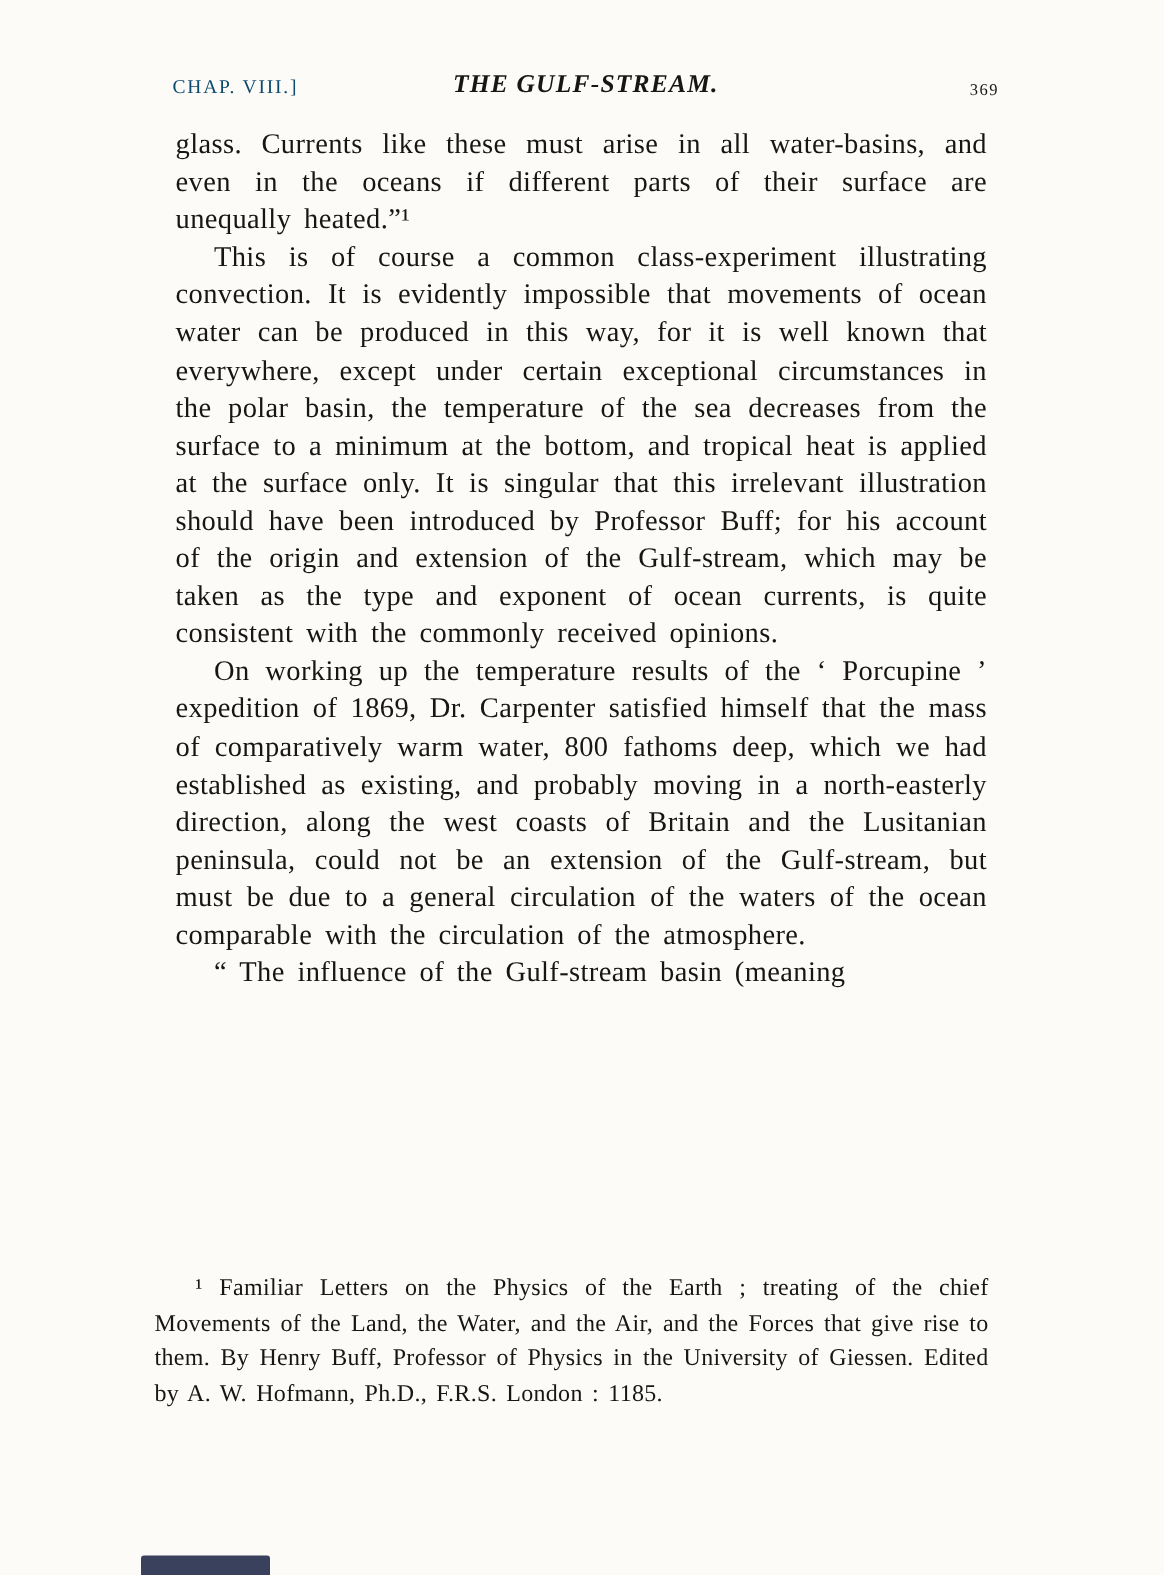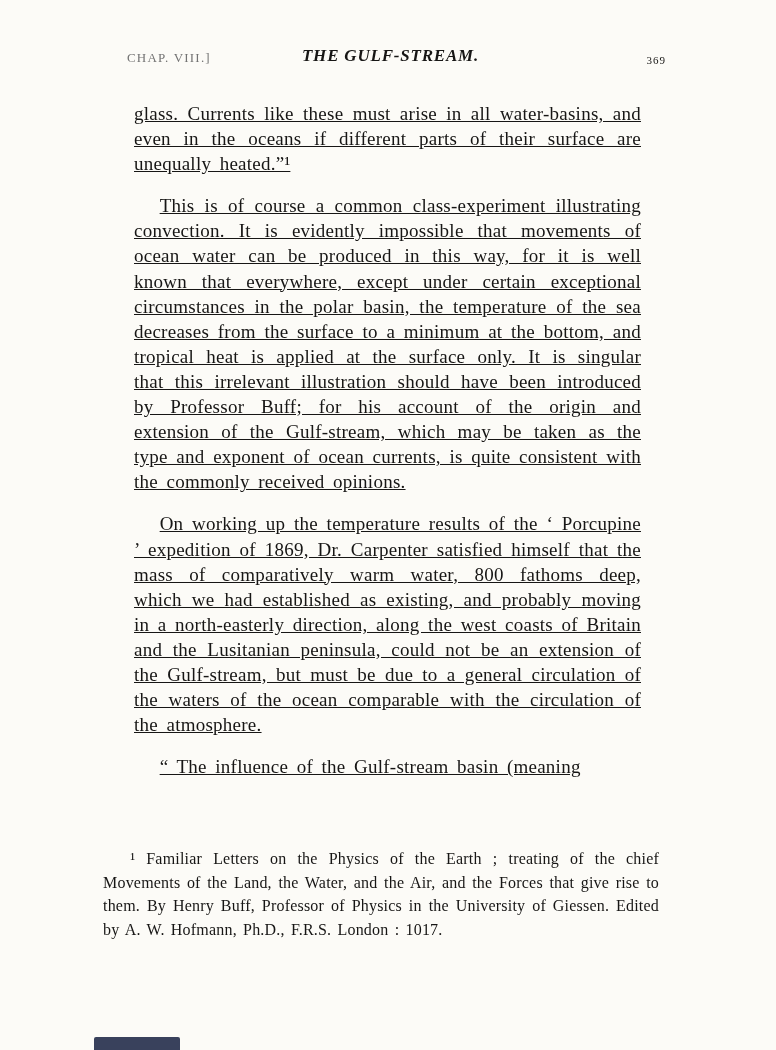--- a/index.html
+++ b/index.html
@@ -20,25 +20,25 @@
   
   .page-header {
     position: absolute;
     top: 44px;
     left: 115px;
     right: 110px;
     height: 22px;
   }
   .chap-label {
     position: absolute;
-    left: 12px;
+    left: 0;
     bottom: 0;
     font-size: 13px;
     letter-spacing: 1.2px;
-    color: #737373;
+    color: #0c4a6e;
   }
   .running-title {
     position: absolute;
     left: 50%;
     bottom: 0;
     transform: translateX(-50%);
     font-size: 17px;
     font-weight: bold;
     font-style: italic;
     letter-spacing: 0.8px;
@@ -58,22 +58,21 @@
     top: 84px;
     left: 117px;
     width: 541px;
     font-size: 19px;
     line-height: 25.1px;
     text-align: justify;
     letter-spacing: 0.25px;
     word-spacing: 3.5px;
   }
   .body-text p {
-    margin: 17px;
-    text-decoration: underline;
+    margin: 0;
   }
   .body-text p.indent {
     text-indent: 1.35em;
   }
   
   .footnote {
     position: absolute;
     top: 847px;
     left: 103px;
     width: 556px;
@@ -110,18 +109,18 @@
   </header>
 
   <main class="body-text">
     <p>glass. Currents like these must arise in all water-basins, and even in the oceans if different parts of their surface are unequally heated.”¹</p>
     <p class="indent">This is of course a common class-experiment illustrating convection. It is evidently impossible that movements of ocean water can be produced in this way, for it is well known that everywhere, except under certain exceptional circumstances in the polar basin, the temperature of the sea decreases from the surface to a minimum at the bottom, and tropical heat is applied at the surface only. It is singular that this irrelevant illustration should have been introduced by Professor Buff; for his account of the origin and extension of the Gulf-stream, which may be taken as the type and exponent of ocean currents, is quite consistent with the commonly received opinions.</p>
     <p class="indent">On working up the temperature results of the ‘ Porcupine ’ expedition of 1869, Dr. Carpenter satisfied himself that the mass of comparatively warm water, 800 fathoms deep, which we had established as existing, and probably moving in a north-easterly direction, along the west coasts of Britain and the Lusitanian peninsula, could not be an extension of the Gulf-stream, but must be due to a general circulation of the waters of the ocean comparable with the circulation of the atmosphere.</p>
     <p class="indent">“ The influence of the Gulf-stream basin (meaning</p>
   </main>
 
   <footer class="footnote">
-    <p>¹ Familiar Letters on the Physics of the Earth ; treating of the chief Movements of the Land, the Water, and the Air, and the Forces that give rise to them. By Henry Buff, Professor of Physics in the University of Giessen. Edited by A. W. Hofmann, Ph.D., F.R.S. London : 1017.</p>
+    <p>¹ Familiar Letters on the Physics of the Earth ; treating of the chief Movements of the Land, the Water, and the Air, and the Forces that give rise to them. By Henry Buff, Professor of Physics in the University of Giessen. Edited by A. W. Hofmann, Ph.D., F.R.S. London : 1185.</p>
   </footer>
 
   <div class="scan-artifact"></div>
 
 </div>
 
 </body></html>

